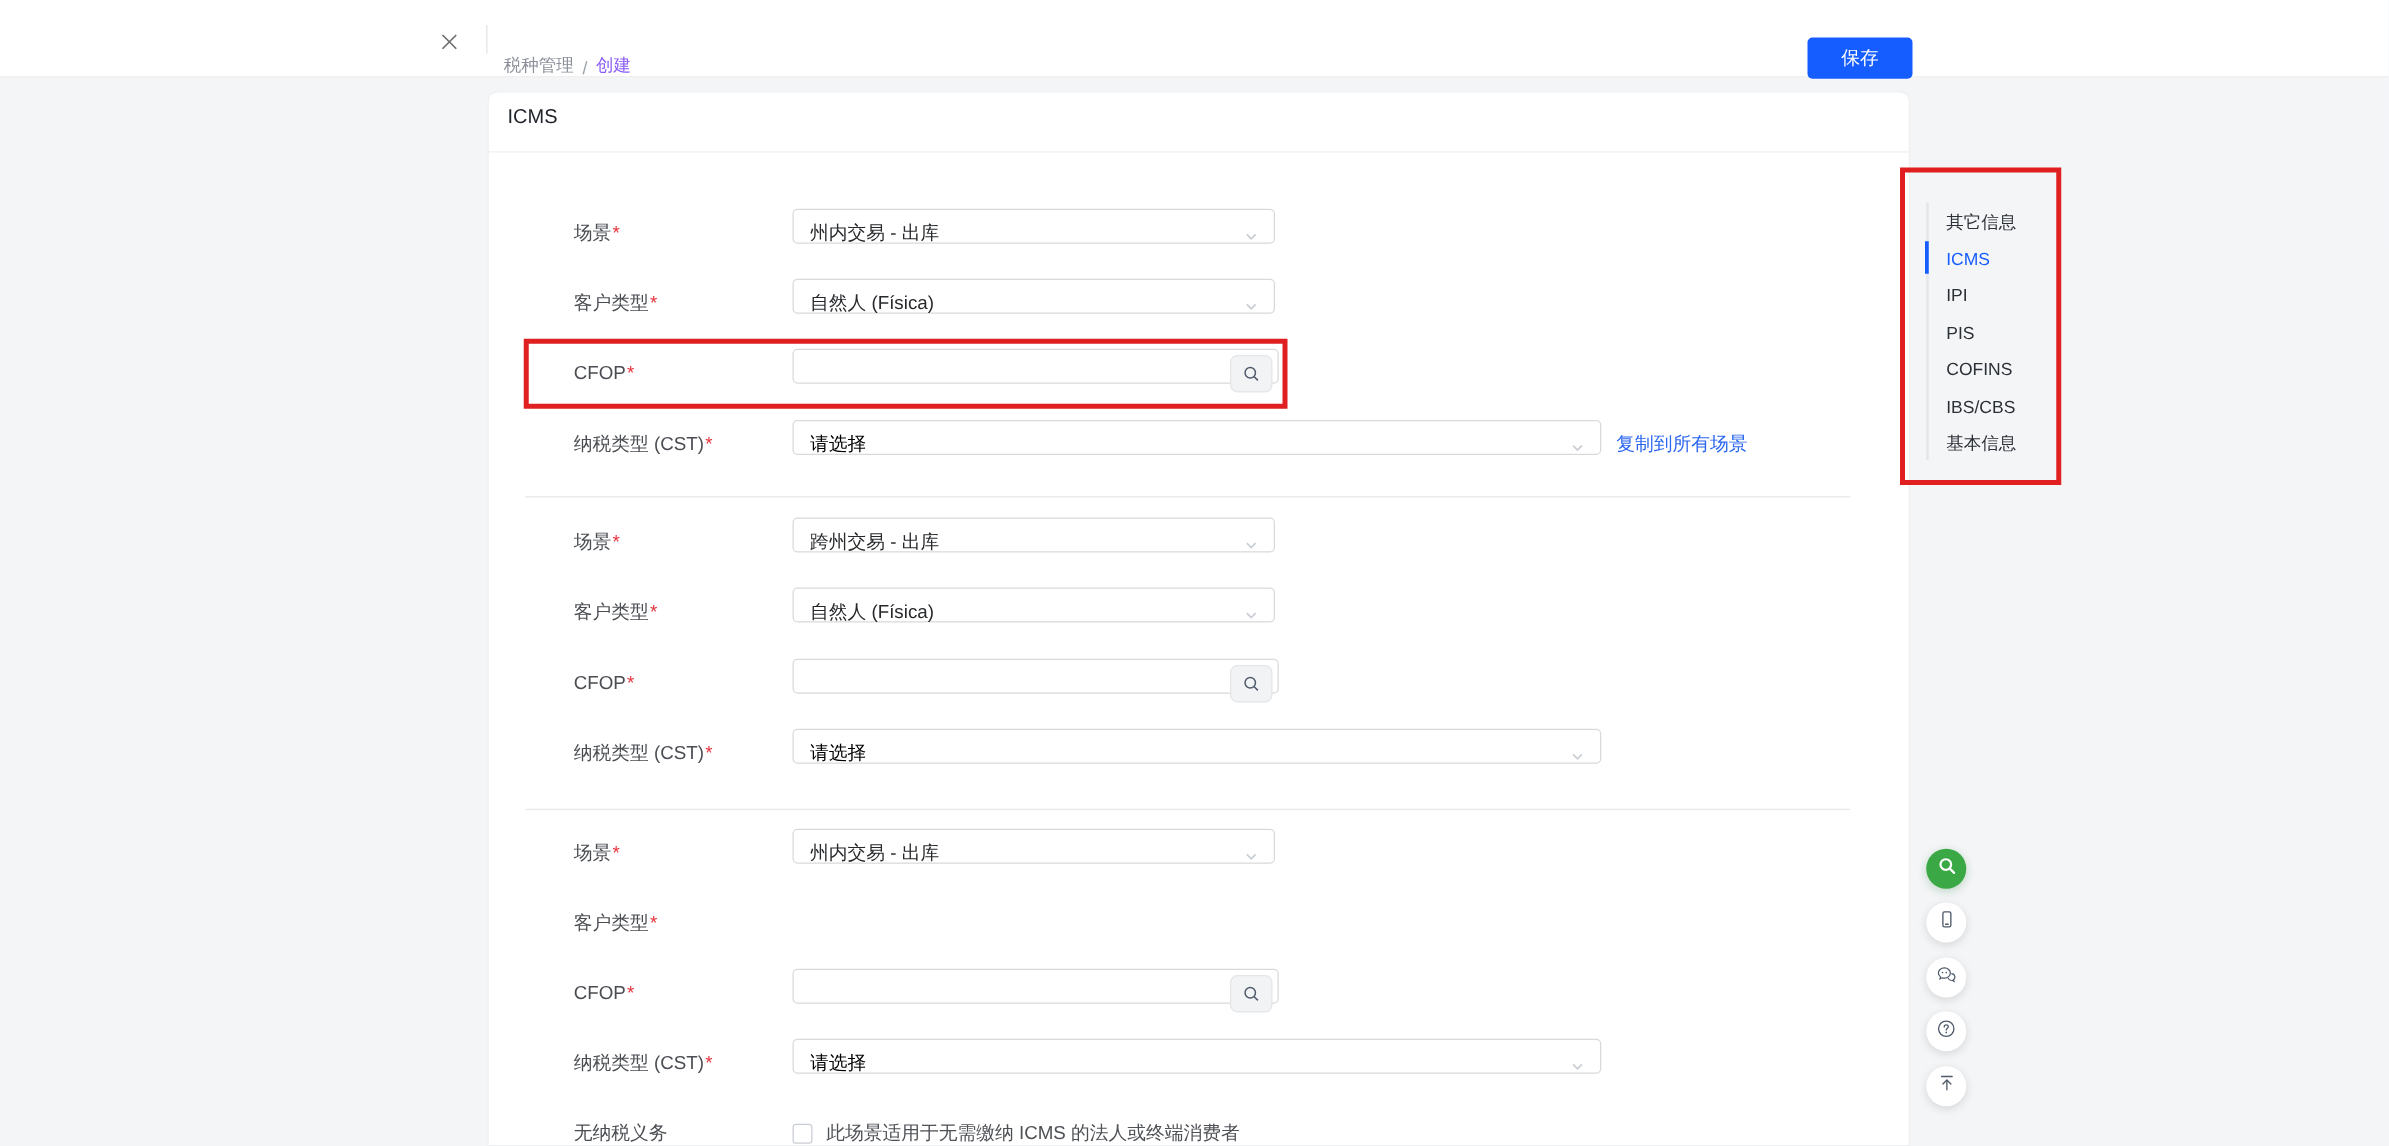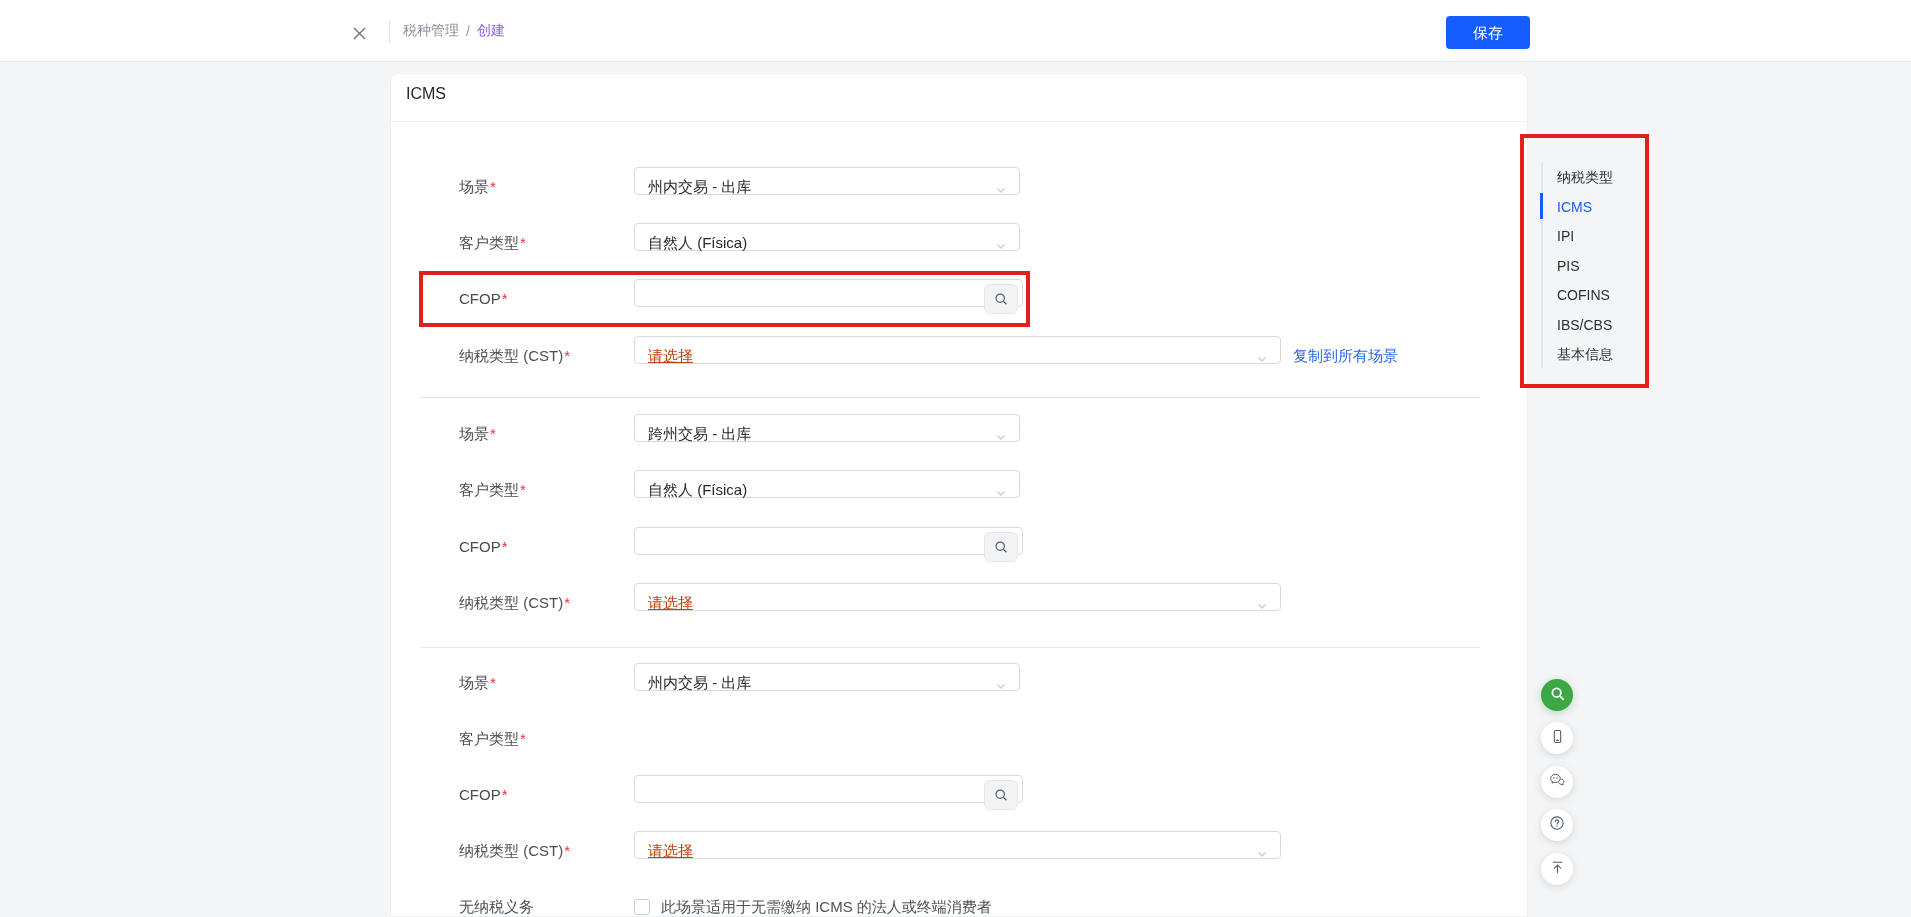--- a/index.html
+++ b/index.html
@@ -4,40 +4,40 @@
 <style>
   * { margin:0; padding:0; box-sizing:border-box; }
   html,body { width:1911px; height:917px; }
   body { font-family:"Liberation Sans","DejaVu Sans",sans-serif; background:#f4f5f7; }
   .page { position:relative; width:1911px; height:917px; overflow:hidden; background:#f4f5f7; }
 
   
   .header { position:absolute; left:0; top:0; width:1911px; height:62px; background:#fff; border-bottom:1px solid #ebebeb; z-index:5; }
   .close-btn { position:absolute; left:348px; top:22px; width:22px; height:22px; cursor:pointer; display:flex; align-items:center; justify-content:center; }
   .hdr-vdiv { position:absolute; left:389px; top:20px; width:1px; height:23px; background:#e3e3e3; }
-  .breadcrumb { position:absolute; left:403px; top:0; height:62px; display:flex; align-items:center; font-size:14px; gap:7px; }
+  .breadcrumb { position:absolute; left:403px; top:0; height:62px; display:flex; align-items:flex-end; font-size:14px; gap:7px; }
   .bc-parent { color:#8a8f99; }
   .bc-sep { color:#9aa0a8; }
   .bc-current { color:#8b5cf6; }
-  .save-btn { position:absolute; left:1446px; top:16px; width:84px; height:33px; background:#165DFF; color:#fff; font-size:15px; border:none; border-radius:4px; cursor:pointer; line-height:33px; text-align:center; }
+  .save-btn { position:absolute; left:1446px; top:30px; width:84px; height:33px; background:#165DFF; color:#fff; font-size:15px; border:none; border-radius:4px; cursor:pointer; line-height:33px; text-align:center; }
 
   
   .card { position:absolute; left:390px; top:73px; width:1138px; height:844px; background:#fff; border:1px solid #eeeff1; border-radius:8px 8px 0 0; z-index:1; }
   .section-title { position:absolute; left:406px; top:85px; font-size:16px; font-weight:500; color:#1f2329; z-index:2; }
   .title-divider { position:absolute; left:391px; top:121px; width:1136px; height:1px; background:#f0f0f0; z-index:2; }
 
   
   .row { position:absolute; left:16px; width:1911px; height:40px; z-index:2; }
   .row-label { position:absolute; left:443px; top:0; line-height:40px; font-size:15px; color:#4a4d52; white-space:nowrap; }
   .req { color:#e5353e; margin-left:1px; }
   .ctl { position:absolute; left:618px; top:0; height:28px; border:1px solid #d9d9d9; border-radius:4px; background:#fff; }
   .select { width:386px; cursor:pointer; }
   .select.wide { width:647px; }
   .ctl .val { position:absolute; left:13px; top:0; line-height:38px; font-size:15px; color:#26282b; white-space:nowrap; }
-  .ctl .ph  { color:#c2410c;text-decoration:underline; }
+  .ctl .ph  { color:#000000; }
   .chev { position:absolute; right:12px; top:14px; }
   .search-input { width:389px; }
   .search-input input { position:absolute; left:0; top:0; width:100%; height:100%; border:none; outline:none; background:transparent; padding:0 46px 0 13px; font-size:15px; color:#26282b; font-family:inherit; }
   .search-addon { position:absolute; right:4px; top:4px; width:34px; height:30px; background:#f2f3f5; border:1px solid #e3e5e8; border-radius:6px; display:flex; align-items:center; justify-content:center; cursor:pointer; }
   .copy-link { position:absolute; left:1277px; top:0; line-height:40px; font-size:15px; color:#2b66f0; cursor:pointer; white-space:nowrap; }
   .form-divider { position:absolute; left:420px; width:1060px; height:1px; background:#e8e8e8; z-index:2; }
   .checkbox { position:absolute; left:618px; top:12px; width:16px; height:16px; border:1px solid #c9cdd4; border-radius:3px; background:#fff; cursor:pointer; }
   .cb-text { position:absolute; left:645px; top:0; line-height:40px; font-size:15px; color:#4e5156; white-space:nowrap; }
 
   
@@ -201,21 +201,21 @@
 
   <div class="row" style="top:887px">
     <span class="row-label">无纳税义务</span>
     <span class="checkbox"></span>
     <span class="cb-text">此场景适用于无需缴纳 ICMS 的法人或终端消费者</span>
   </div>
 
   <div class="anchor-rail"></div>
   <div class="anchor-indicator"></div>
   <div class="anchor-items">
-    <div class="nav-item">纳税类型</div>
+    <div class="nav-item">其它信息</div>
     <div class="nav-item active">ICMS</div>
     <div class="nav-item">IPI</div>
     <div class="nav-item">PIS</div>
     <div class="nav-item">COFINS</div>
     <div class="nav-item">IBS/CBS</div>
     <div class="nav-item">基本信息</div>
   </div>
 
   <div class="anno anno-cfop"></div>
   <div class="anno anno-nav"></div>

